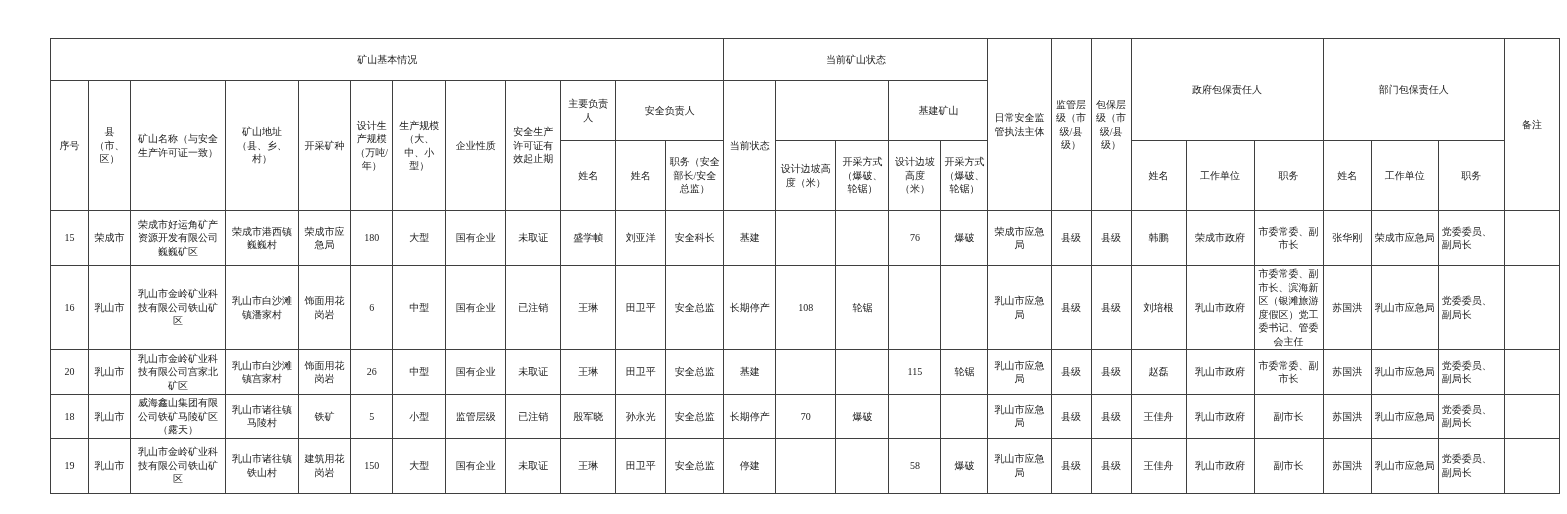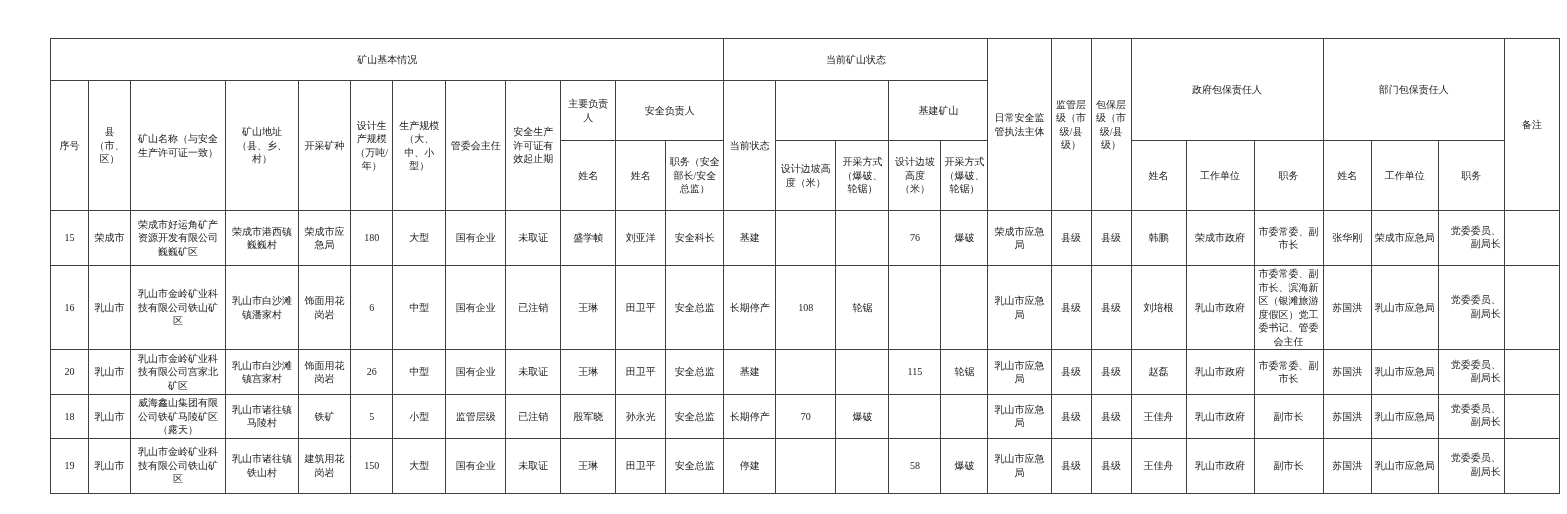--- a/index.html
+++ b/index.html
@@ -35,21 +35,21 @@
     overflow: hidden;
   }
   thead tr.h1 { height: 42px; }
   thead tr.h2 { height: 60px; }
   thead tr.h3 { height: 70px; }
   tbody tr:nth-child(1) { height: 55px; }
   tbody tr:nth-child(2) { height: 75px; }
   tbody tr:nth-child(3) { height: 45px; }
   tbody tr:nth-child(4) { height: 40px; }
   tbody tr:nth-child(5) { height: 55px; }
-  td.ta-left { text-align: right; font-family: Liberation Mono, monospace; }
+  td.ta-left { text-align: left; }
 </style>
 </head>
 <body>
 
 <div class="sheet">
 <table>
   <colgroup>
     <col style="width:38px">
         <col style="width:42px">
         <col style="width:95px">
@@ -90,21 +90,21 @@
       <th rowspan="3">备注</th>
     </tr>
     <tr class="h2">
       <th rowspan="2">序号</th>
       <th rowspan="2">县（市、区）</th>
       <th rowspan="2">矿山名称（与安全生产许可证一致）</th>
       <th rowspan="2">矿山地址（县、乡、村）</th>
       <th rowspan="2">开采矿种</th>
       <th rowspan="2">设计生产规模（万吨/年）</th>
       <th rowspan="2">生产规模（大、中、小型）</th>
-      <th rowspan="2">管委会主任</th>
+      <th rowspan="2">企业性质</th>
       <th rowspan="2">安全生产许可证有效起止期</th>
       <th>主要负责人</th>
       <th colspan="2">安全负责人</th>
       <th rowspan="2">当前状态</th>
       <th colspan="2"></th>
       <th colspan="2">基建矿山</th>
     </tr>
     <tr class="h3">
       <th>姓名</th>
       <th>姓名</th>

